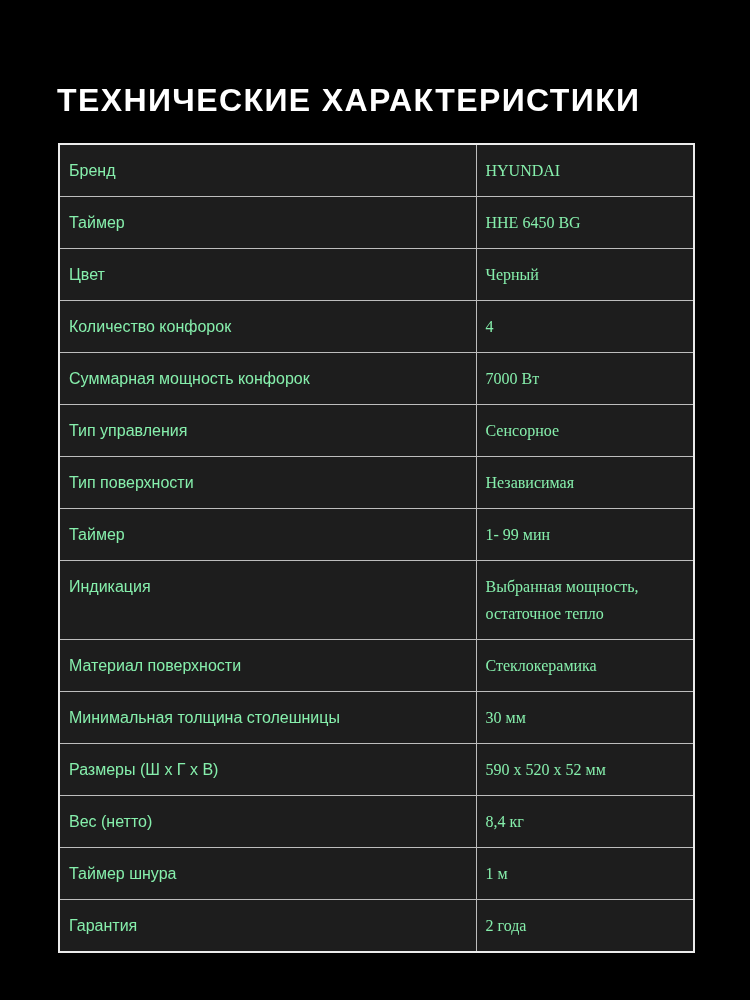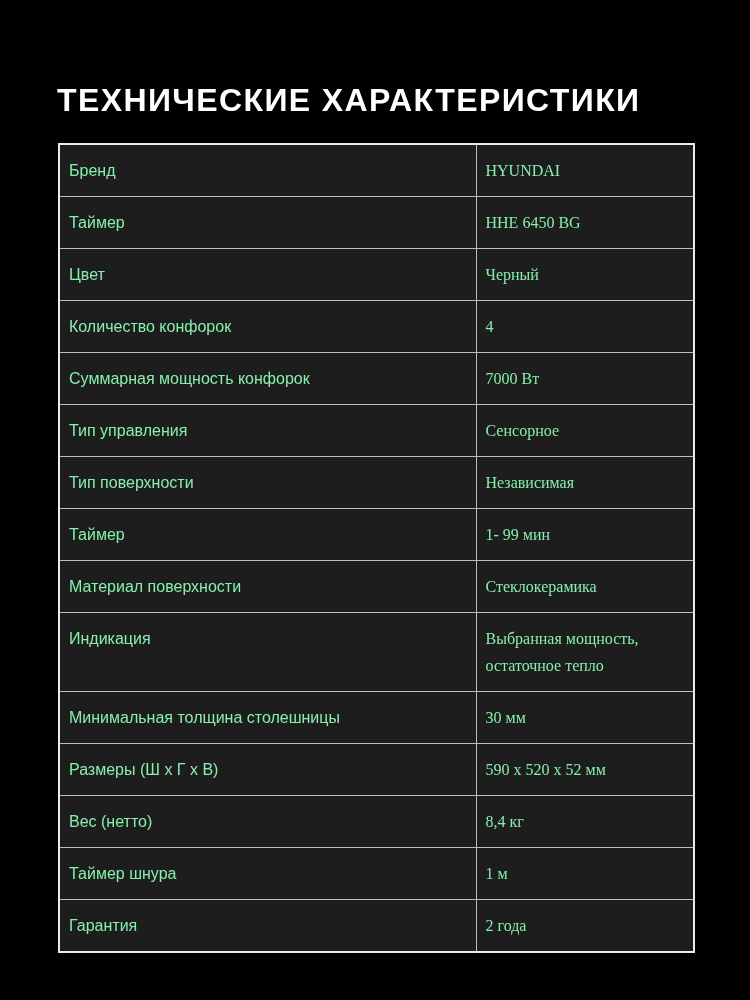--- a/index.html
+++ b/index.html
@@ -86,27 +86,27 @@
       </tr>
       <tr>
         <td class="lbl">Тип поверхности</td>
         <td class="val">Независимая</td>
       </tr>
       <tr>
         <td class="lbl">Таймер</td>
         <td class="val">1- 99 мин</td>
       </tr>
       <tr>
-        <td class="lbl">Материал поверхности</td>
-        <td class="val">Стеклокерамика</td>
-      </tr>
-      <tr>
         <td class="lbl">Индикация</td>
         <td class="val">Выбранная мощность,
 остаточное тепло</td>
+      </tr>
+      <tr>
+        <td class="lbl">Материал поверхности</td>
+        <td class="val">Стеклокерамика</td>
       </tr>
       <tr>
         <td class="lbl">Минимальная толщина столешницы</td>
         <td class="val">30 мм</td>
       </tr>
       <tr>
         <td class="lbl">Размеры (Ш х Г х В)</td>
         <td class="val">590 х 520 х 52 мм</td>
       </tr>
       <tr>

